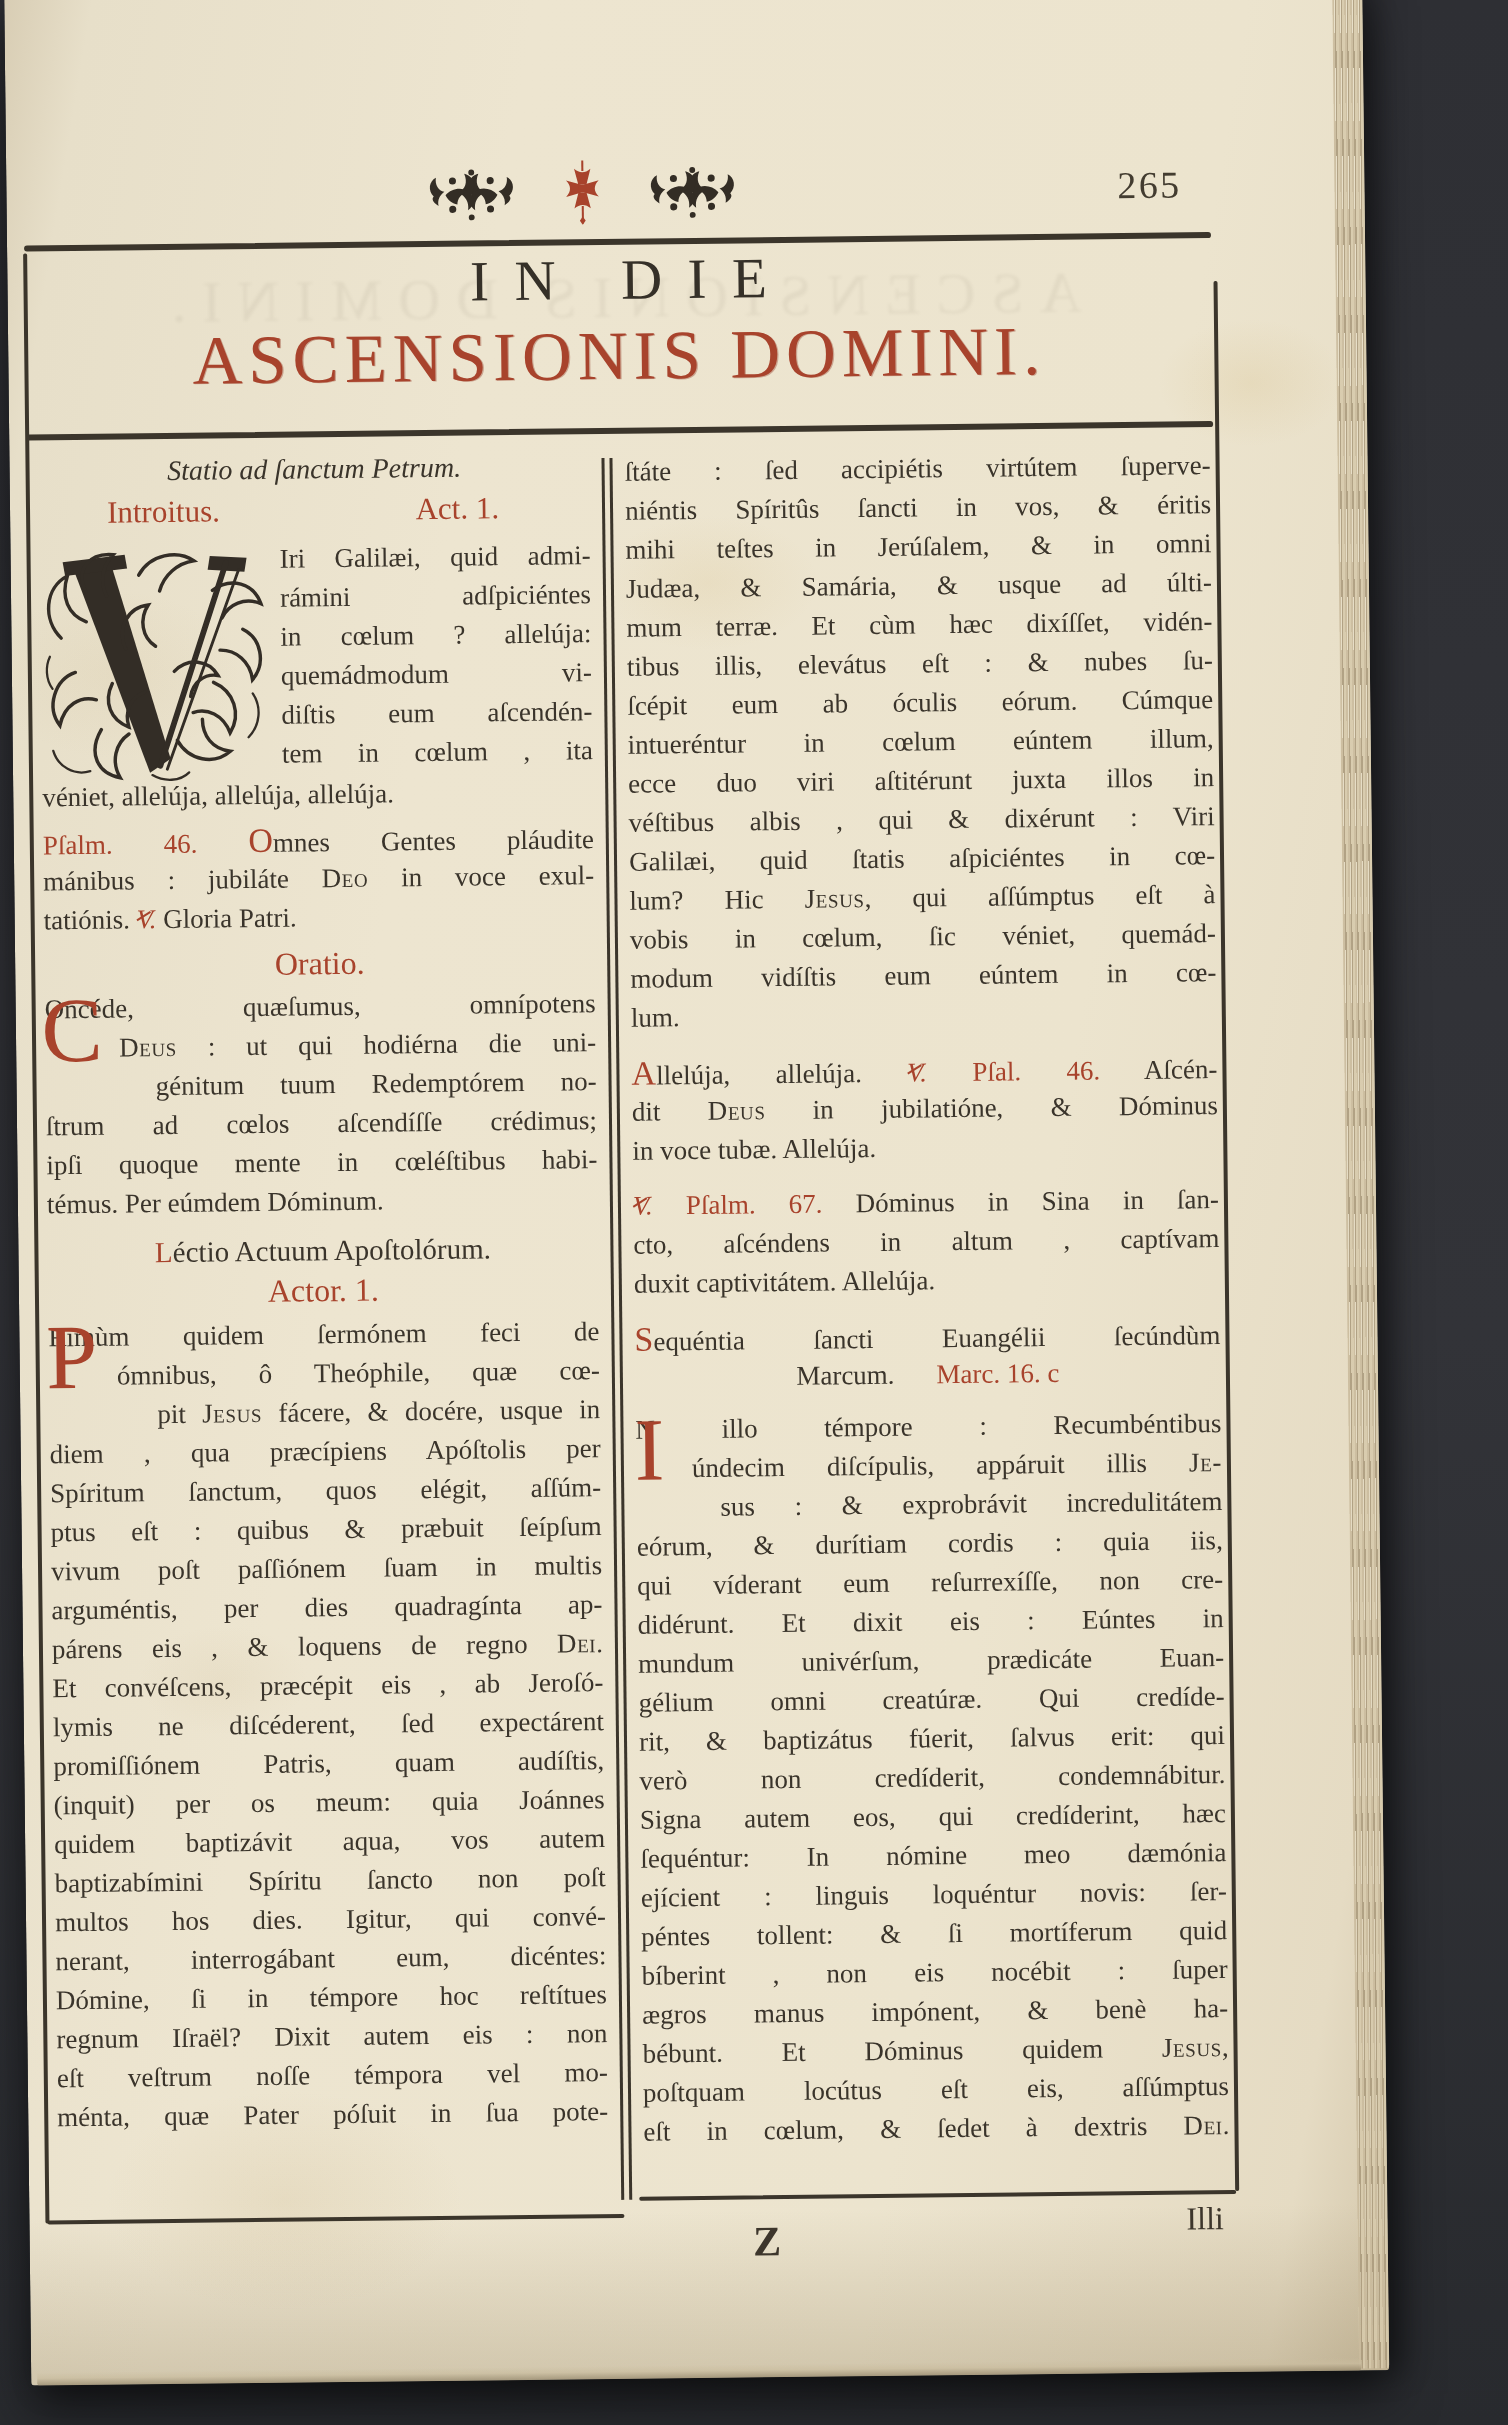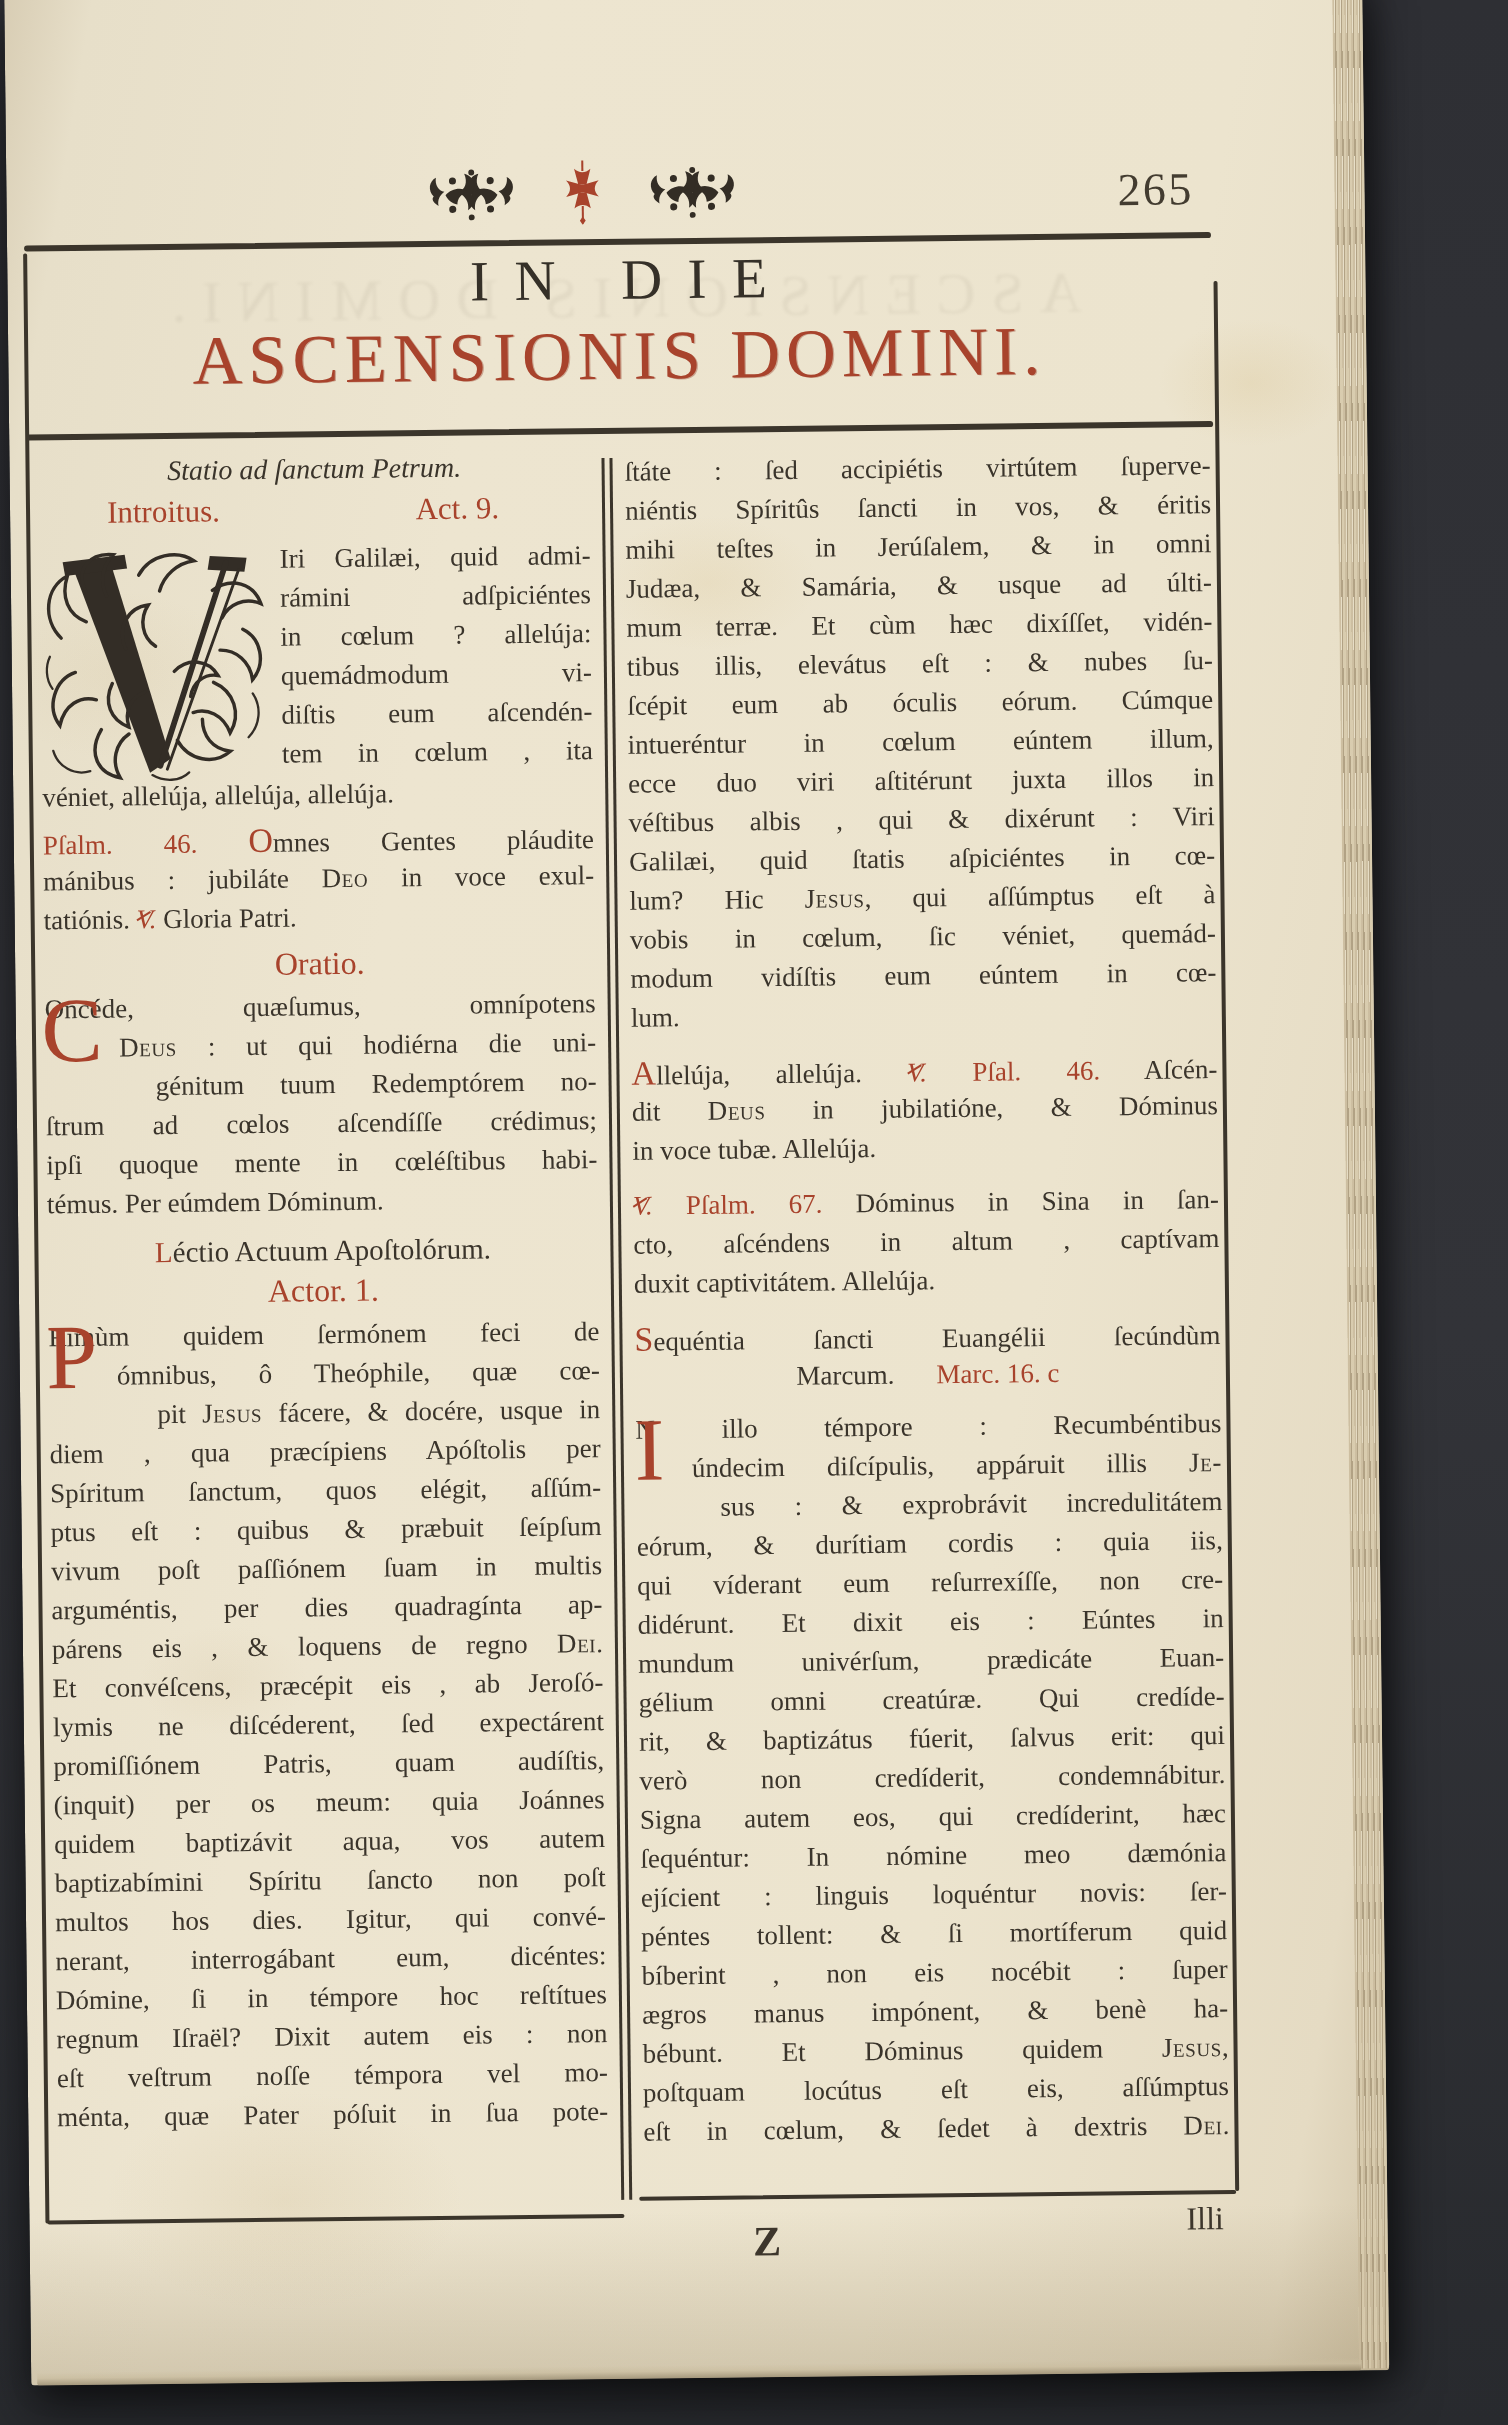--- a/index.html
+++ b/index.html
@@ -39,21 +39,21 @@
     position:absolute;left:6px;right:28px;bottom:0;height:13.3px;
     background:linear-gradient(180deg,transparent 0,#c9bc9e 45%,#8d7f63 100%);
     opacity:.65;border-radius:0 0 2.4px 2.4px;
   }
   
   .hrule,.vrule{position:absolute;background:var(--ink-rule);}
   .hrule{height:5.5px;border-radius:3px;}
   .vrule{width:3.6px;border-radius:1.8px;}
   
   .ornaments{position:absolute;left:417px;top:169px;width:317px;display:flex;justify-content:space-between;align-items:center;}
-  .page-number{position:absolute;left:1111px;top:179px;font-size:46px;color:#433c30;letter-spacing:2.4px;}
+  .page-number{position:absolute;left:1111px;top:179px;font-size:38px;color:#433c30;letter-spacing:2.4px;}
   .title1{position:absolute;left:18px;top:257px;width:1186px;text-align:center;
           font-size:57px;letter-spacing:25.5px;text-indent:25.5px;color:#353028;}
   .title2{position:absolute;left:18px;top:327px;width:1186px;text-align:center;
           font-size:69px;letter-spacing:6px;color:var(--red);
           text-shadow:1.2px 0.6px 0 rgba(140,50,30,.35);}
   .ghost{position:absolute;left:18px;top:274px;width:1186px;text-align:center;
          transform:scaleX(-1);font-size:58px;letter-spacing:16px;color:#6e6352;
          opacity:.08;filter:blur(1.8px);pointer-events:none;}
   
   .col{position:absolute;color:var(--ink);font-size:27px;}
@@ -161,21 +161,21 @@
 
     <div class="vrule" style="left:16px;top:257px;height:1970px;"></div>
     <div class="vrule" style="left:1206px;top:298px;height:1910px;"></div>
     <div style="position:absolute;left:592px;top:468px;height:1742px;width:4.9px;
                 border-left:3px solid var(--ink-rule);border-right:3px solid var(--ink-rule);"></div>
 
     <div class="col col-left">
       <div class="statio">Statio ad ſanctum Petrum.</div>
       <div class="introitus-row">
         <span>Introitus.</span>
-        <span>Act. 9.</span>
+        <span>Act. 1.</span>
       </div>
 
       <div class="blk-intro">
         <span class="woodcut">
           <svg width="230" height="238" viewBox="0 0 200 207" fill="none" stroke="#332d26" stroke-width="3" stroke-linecap="round">
             <polygon points="30,22 62,16 112,186 94,198" fill="#332d26" stroke="none"></polygon>
             <polygon points="20,14 74,8 76,20 22,26" fill="#332d26" stroke="none"></polygon>
             <polygon points="148,10 180,12 178,24 146,22" fill="#332d26" stroke="none"></polygon>
             <path d="M162,16 L103,192" stroke-width="5"></path>
             <path d="M173,22 L109,195" stroke-width="2.5"></path>

